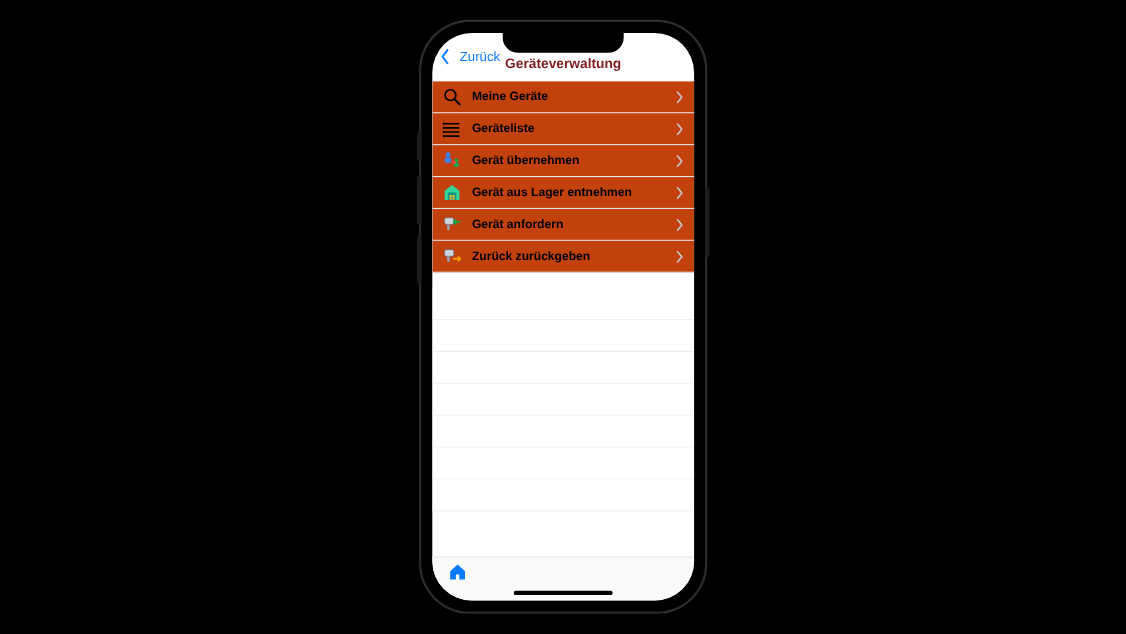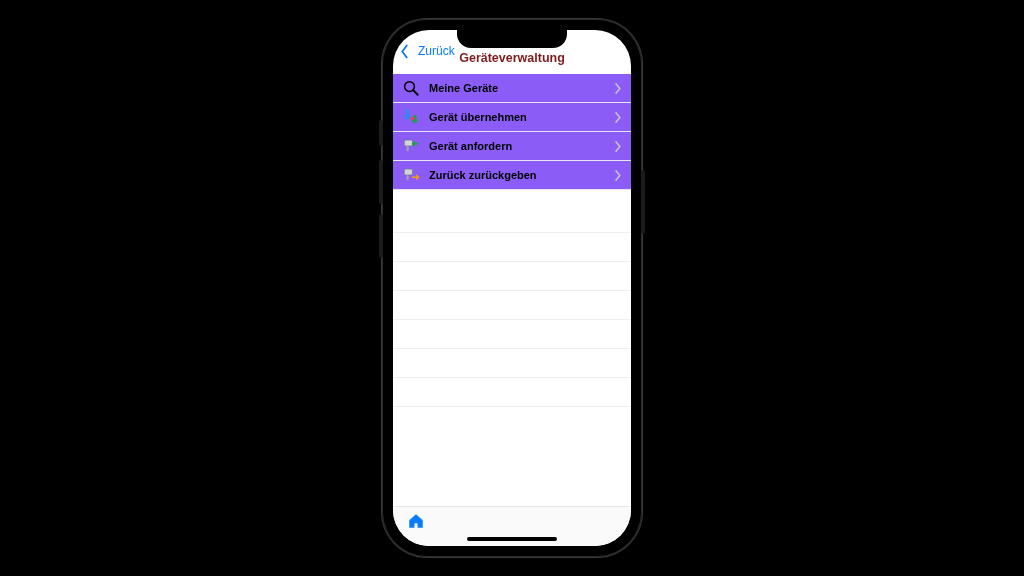--- a/index.html
+++ b/index.html
@@ -66,21 +66,21 @@
   .title { font-size: 12.5px; font-weight: 700; color:#7f1d1d; }
 
   
   .list { flex: 1 1 auto; overflow: hidden; padding-top: 2px; }
   .row {
     display: flex; align-items: center;
     height: 29px;
     padding: 0 10px 0 8px;
     border-bottom: 1px solid #e6e6e8;
     cursor: pointer;
-    background:#8b5cf6;
+    background:#c2410c;
   }
   .row .ic { width: 20px; height: 20px; flex: 0 0 20px; display:flex; align-items:center; justify-content:center; }
   .row .lbl { flex: 1 1 auto; margin-left: 8px; font-size: 11px; font-weight: 600; color:#000; }
   .row .chev { flex: 0 0 auto; color:#c7c7cc; }
   .row .chev svg { width:7px; height:11px; display:block; }
 
   .spacer-row {
     height: 29px;
     border-bottom: 1px solid #efeff1;
     background:#fff;
@@ -138,40 +138,82 @@
               </svg>
           </span>
           <span class="lbl">Meine Geräte</span>
           <span class="chev">
               <svg viewBox="0 0 8 14">
                 <path d="M2 1 L7 7 L2 13" fill="none" stroke="#c7c7cc" stroke-width="1.8" stroke-linecap="round" stroke-linejoin="round"></path>
               </svg>
             </span>
         </div>
 
+        <div class="row">
+          <span class="ic">
+            <svg viewBox="0 0 24 24">
+              <g stroke="#000" stroke-width="2" stroke-linecap="round">
+                <line x1="4" y1="6" x2="20" y2="6"></line>
+                  <line x1="4" y1="11" x2="20" y2="11"></line>
+                <line x1="4" y1="16" x2="20" y2="16"></line>
+                  <line x1="4" y1="21" x2="20" y2="21"></line>
+              </g>
+              <g fill="#000">
+                  <circle cx="2" cy="6" r="1.4"></circle>
+                  <circle cx="2" cy="11" r="1.4"></circle>
+                  <circle cx="2" cy="16" r="1.4"></circle>
+                  <circle cx="2" cy="21" r="1.4"></circle>
+                </g>
+            </svg>
+          </span>
+          <span class="lbl">Geräteliste</span>
+          <span class="chev">
+              <svg viewBox="0 0 8 14">
+                <path d="M2 1 L7 7 L2 13" fill="none" stroke="#c7c7cc" stroke-width="1.8" stroke-linecap="round" stroke-linejoin="round"></path>
+              </svg>
+            </span>
+        </div>
 
         <div class="row">
           <span class="ic">
             <svg viewBox="0 0 24 24">
               <circle cx="7" cy="5" r="3" fill="#3b82f6"></circle>
                 <rect x="3" y="8" width="8" height="7" rx="2.5" fill="#3b82f6"></rect>
               <circle cx="17" cy="12" r="2.6" fill="#16a34a"></circle>
                 <rect x="13.8" y="14.4" width="6.4" height="5.4" rx="2" fill="#16a34a"></rect>
               <path d="M11 14 L15 14" stroke="#ef4444" stroke-width="1.8"></path>
                 <path d="M14 12 L16 14 L14 16" fill="none" stroke="#ef4444" stroke-width="1.8"></path>
             </svg>
           </span>
           <span class="lbl">Gerät übernehmen</span>
           <span class="chev">
               <svg viewBox="0 0 8 14">
                 <path d="M2 1 L7 7 L2 13" fill="none" stroke="#c7c7cc" stroke-width="1.8" stroke-linecap="round" stroke-linejoin="round"></path>
               </svg>
             </span>
         </div>
 
+        <div class="row">
+          <span class="ic">
+            <svg viewBox="0 0 24 24">
+              <path d="M3 10 L12 3 L21 10 V21 H3 Z" fill="#34d399"></path>
+              <rect x="7" y="12" width="10" height="9" fill="#0d9488"></rect>
+              <rect x="9" y="15" width="2.5" height="2.5" fill="#fbbf24"></rect>
+                <rect x="12.5" y="15" width="2.5" height="2.5" fill="#fbbf24"></rect>
+              <rect x="9" y="18" width="2.5" height="2.5" fill="#fbbf24"></rect>
+                <rect x="12.5" y="18" width="2.5" height="2.5" fill="#fbbf24"></rect>
+            </svg>
+          </span>
+          <span class="lbl">Gerät aus Lager entnehmen</span>
+          <span class="chev">
+              <svg viewBox="0 0 8 14">
+                <path d="M2 1 L7 7 L2 13" fill="none" stroke="#c7c7cc" stroke-width="1.8" stroke-linecap="round" stroke-linejoin="round"></path>
+              </svg>
+            </span>
+        </div>
 
         <div class="row">
           <span class="ic">
             <svg viewBox="0 0 24 24">
               <rect x="3" y="4" width="11" height="8" rx="2" fill="#d1d5db" stroke="#6b7280" stroke-width="1"></rect>
               <rect x="6" y="12" width="3" height="7" rx="1.2" fill="#9ca3af"></rect>
               <path d="M22 9 L15 9" stroke="#16a34a" stroke-width="2.2"></path>
                 <path d="M17 6 L14 9 L17 12" fill="none" stroke="#16a34a" stroke-width="2.2" stroke-linejoin="round"></path>
             </svg>
           </span>

